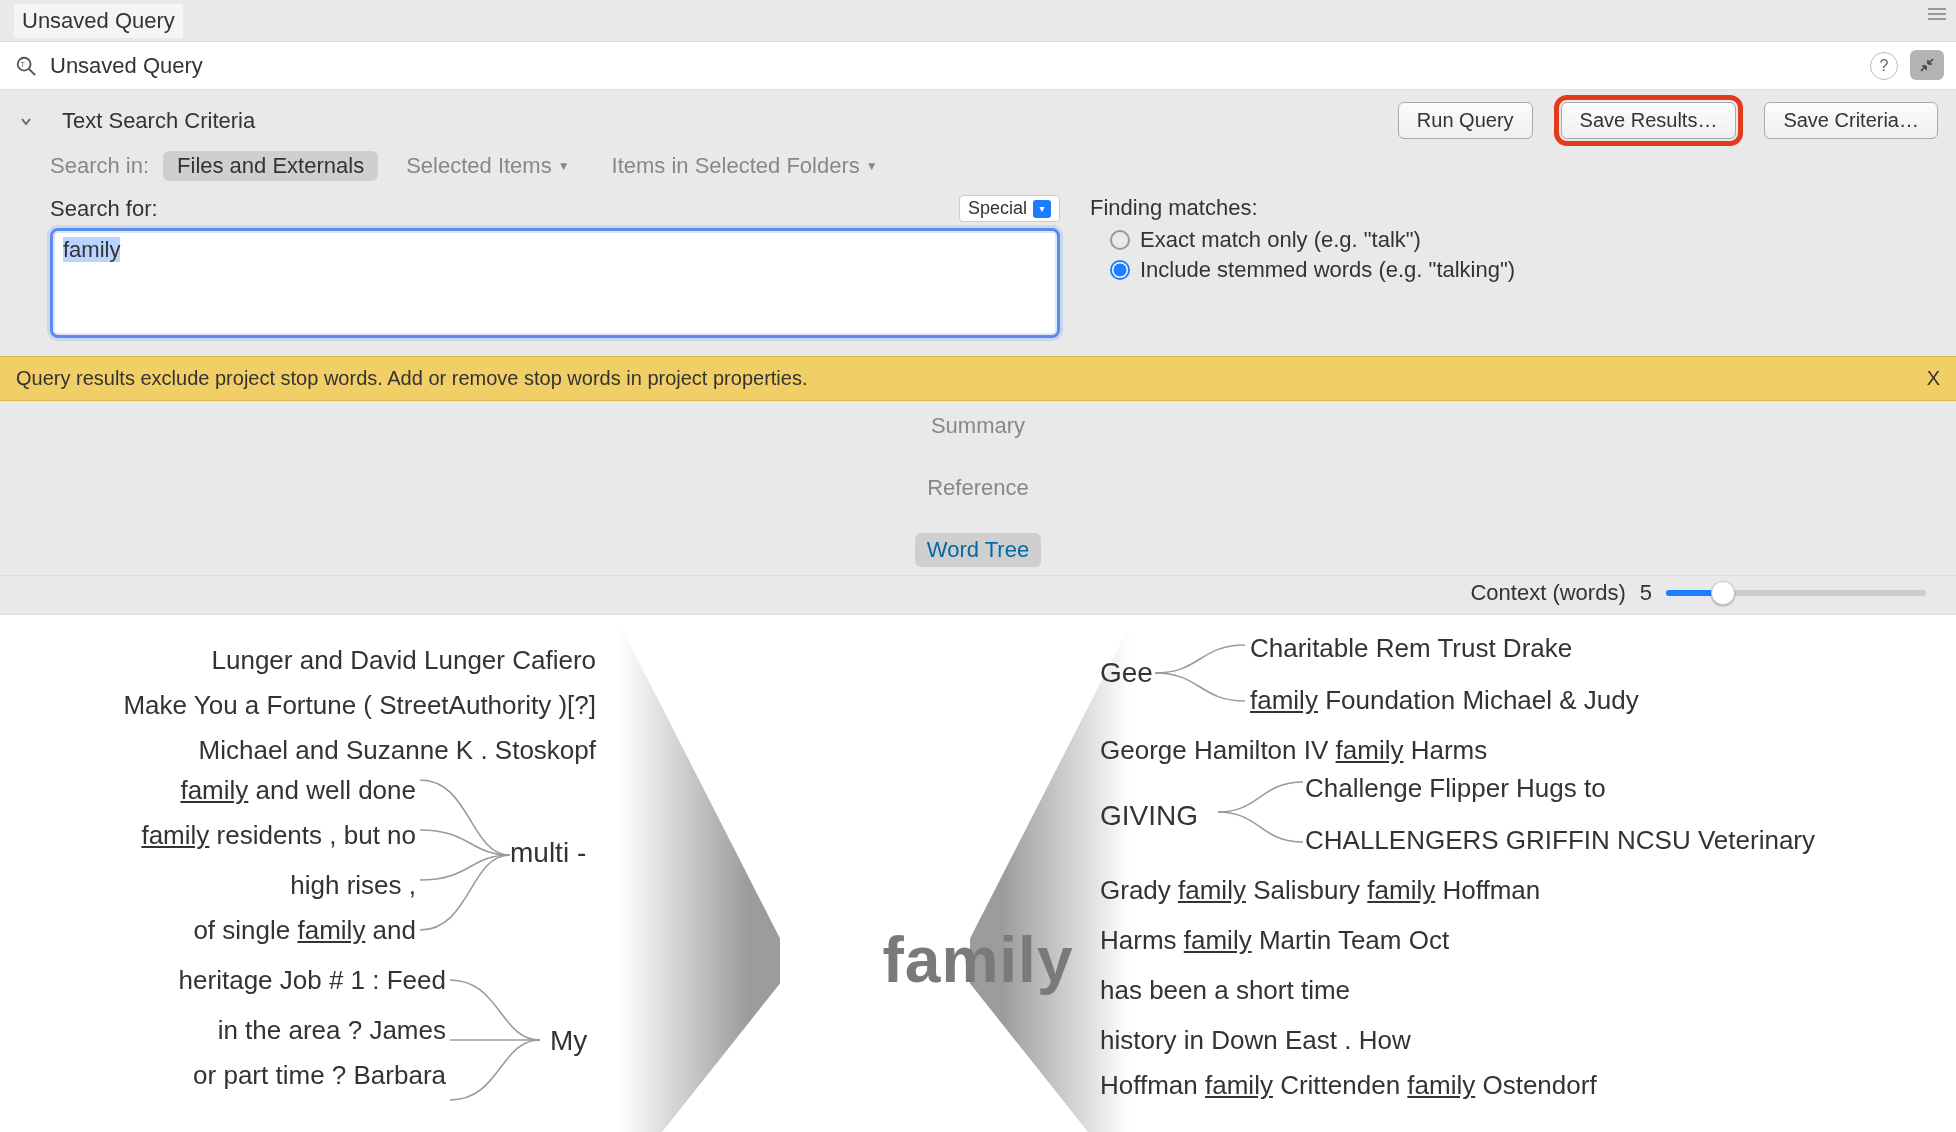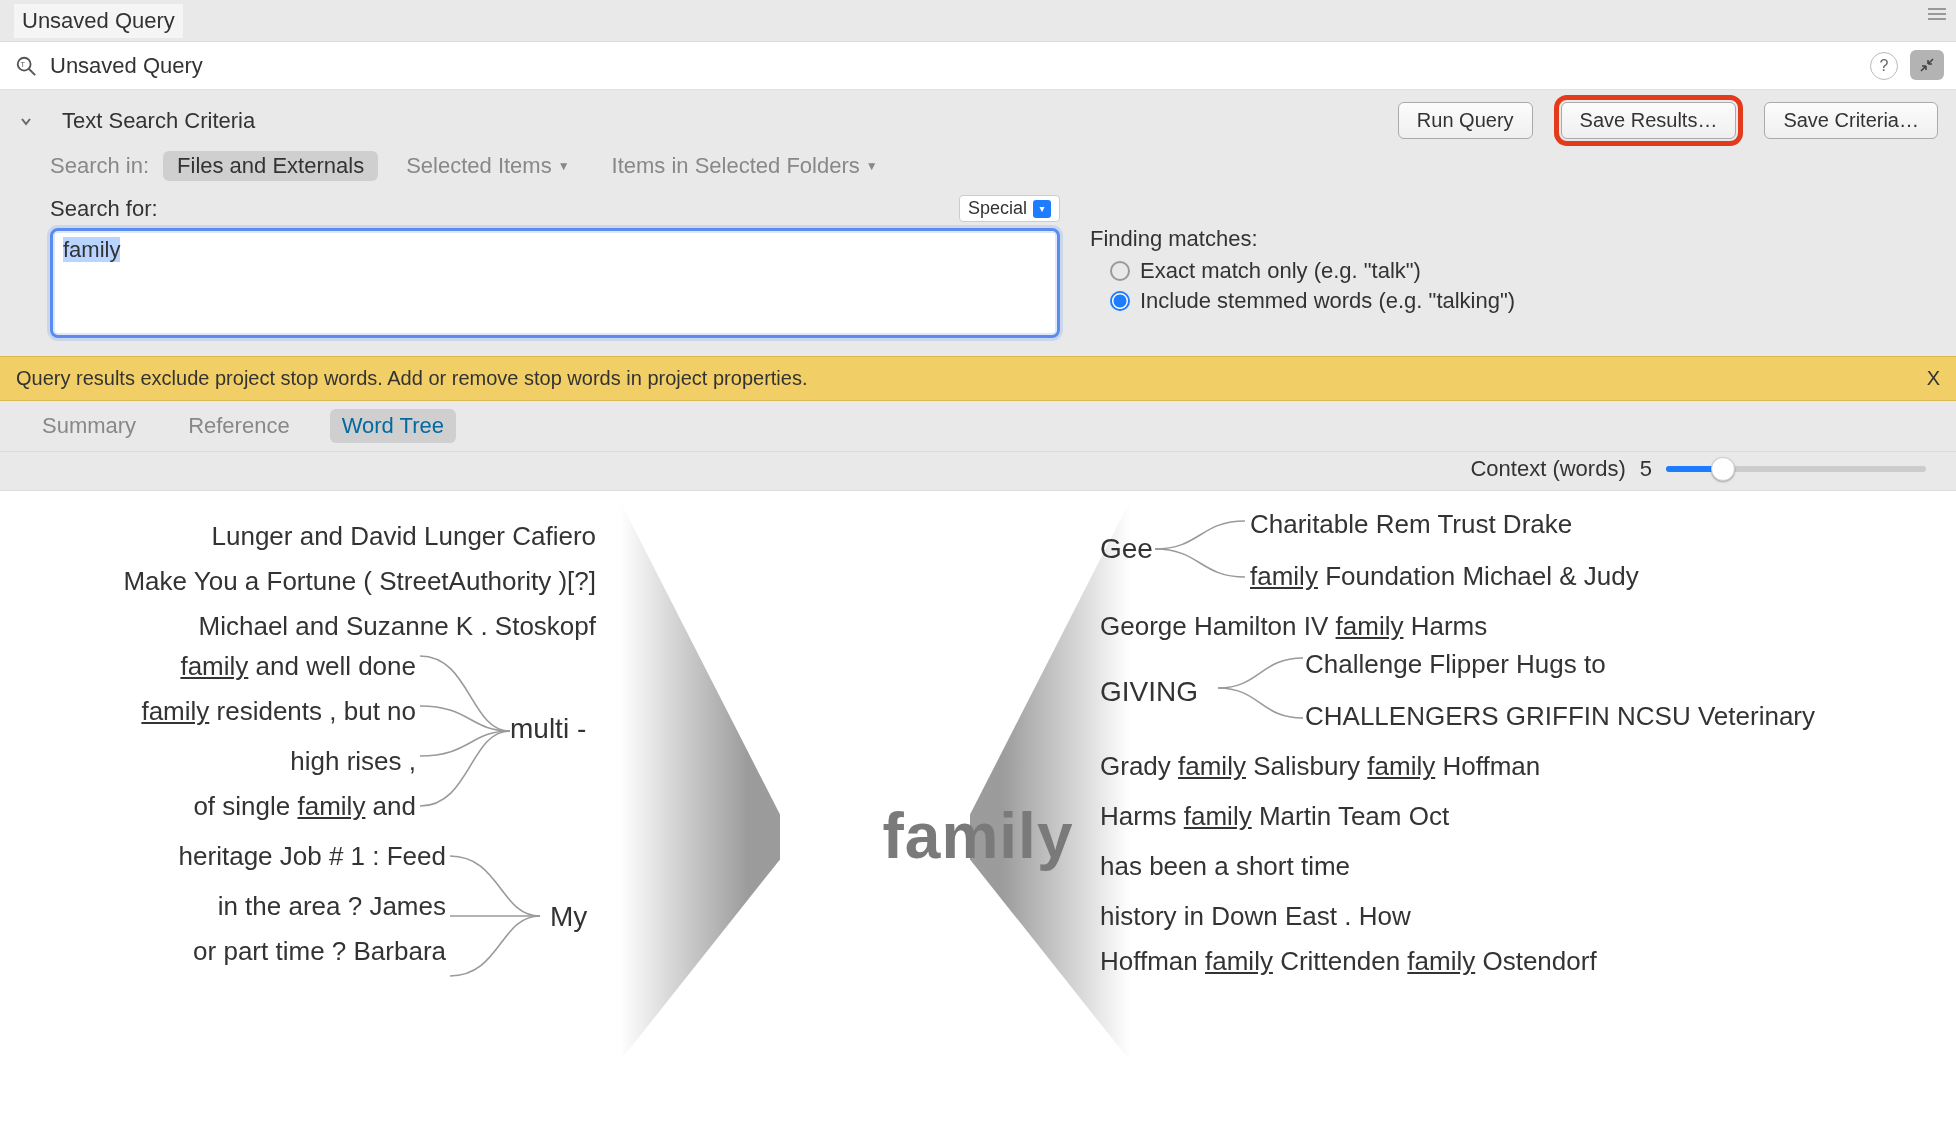--- a/index.html
+++ b/index.html
@@ -26,28 +26,28 @@
     .pill .caret { font-size: 12px; }
     .search-for-row { background: #e9e9e9; padding: 4px 50px 18px 50px; position: relative; }
     .search-for-top { display: flex; align-items: flex-end; justify-content: space-between; margin-bottom: 6px; }
     .search-for-label { font-size: 22px; color: #333; }
     .special-btn { background: #fff; border: 1px solid #ccc; border-radius: 4px; padding: 2px 8px; font-size: 18px; cursor: pointer; display: inline-flex; align-items: center; gap: 6px; }
     .special-btn .arrow-box { width: 18px; height: 18px; background: #1e7dff; border-radius: 3px; display: inline-flex; align-items: center; justify-content: center; color: #fff; font-size: 10px; }
     .flex-row-2col { display: flex; gap: 30px; }
     .search-box-wrap { flex: 0 0 1010px; }
     .search-textarea { width: 100%; height: 110px; border: 3px solid #5a8cf0; border-radius: 8px; box-shadow: inset 0 0 0 2px rgba(90,140,240,.2), 0 0 0 3px rgba(120,160,240,.25); padding: 6px 10px; font-size: 22px; resize: none; outline: none; background: #fff; }
     .search-textarea .sel { background: #b8d4ff; }
-    .finding-col { flex: 1; font-size: 22px; color: #333; margin-top: 31px; }
+    .finding-col { flex: 1; font-size: 22px; color: #333; }
     .finding-col .fm-title { margin-bottom: 6px; }
     .radio-row { display: flex; align-items: center; gap: 10px; margin-left: 20px; margin-bottom: 4px; }
     .radio { width: 20px; height: 20px; border-radius: 50%; border: 2px solid #999; display: inline-block; position: relative; }
     .radio.checked { border-color: #1e7dff; background: radial-gradient(circle,#1e7dff 0 55%,#fff 60%); }
     .warn-bar { background: #f1cf66; padding: 10px 16px; display: flex; align-items: center; font-size: 20px; color: #333; border-top: 1px solid #d9b94f; border-bottom: 1px solid #d9b94f; }
     .warn-close { margin-left: auto; font-size: 20px; cursor: pointer; }
-    .tab-bar { background: #e9e9e9; padding: 8px 30px; display: flex; align-items: center; gap: 28px; font-size: 22px; color: #888; border-bottom: 1px solid #ddd; }
+    .tab-bar { background: #e9e9e9; padding: 8px 30px; display: flex; align-items: center; gap: 28px; font-size: 22px; color: #888; border-bottom: 1px solid #ddd; flex-direction: column; }
     .tab { cursor: pointer; padding: 4px 12px; border-radius: 6px; }
     .tab.active { background: #cfcfcf; color: #0369a1; font-weight: 500; }
     .context-bar { background: #e9e9e9; padding: 4px 30px 8px 30px; display: flex; justify-content: flex-end; align-items: center; gap: 14px; font-size: 22px; color: #333; border-bottom: 1px solid #ddd; }
     .slider-track { width: 260px; height: 6px; background: #ccc; border-radius: 3px; position: relative; }
     .slider-fill { position: absolute; left: 0; top: 0; height: 100%; width: 22%; background: #1e7dff; border-radius: 3px; }
     .slider-thumb { position: absolute; left: 22%; top: 50%; transform: translate(-50%,-50%); width: 24px; height: 24px; border-radius: 50%; background: #fff; border: 1px solid #ccc; box-shadow: 0 1px 2px rgba(0,0,0,.3); cursor: pointer; }
     .wordtree-area { position: relative; height: 630px; width: 100%; overflow: hidden; font-family: Liberation Sans, sans-serif; color: #333; }
     .wt-center { position: absolute; left: 50%; top: 345px; transform: translate(-50%,-50%); font-size: 64px; font-weight: 600; color: #7a7a7a; letter-spacing: 1px; }
     .wt-left-trunk { position: absolute; left: 620px; top: 10px; width: 160px; height: 560px; background: linear-gradient(90deg, transparent 0, #8a8a8a 80%); clip-path: polygon(100% 56%, 100% 64%, 0 100%, 0 0); opacity: .85; }
     .wt-right-trunk { position: absolute; left: 970px; top: 10px; width: 160px; height: 560px; background: linear-gradient(270deg, transparent 0, #8a8a8a 80%); clip-path: polygon(0 56%, 0 64%, 100% 100%, 100% 0); opacity: .85; }

